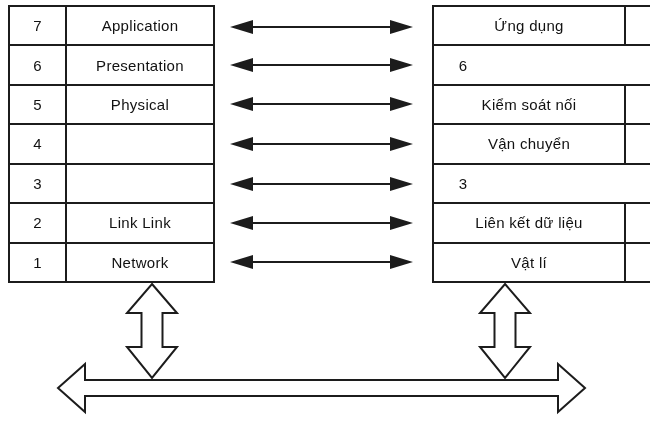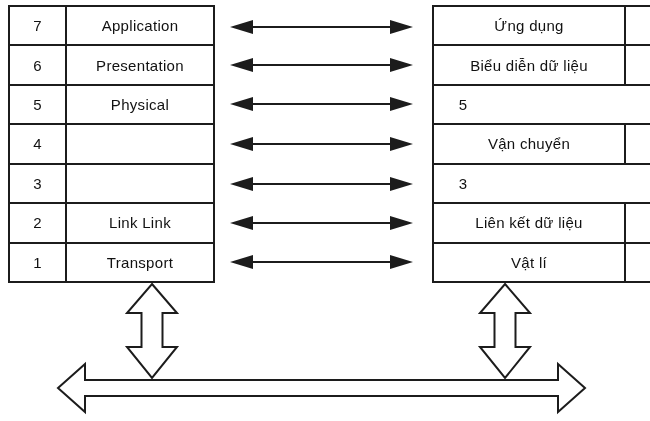--- a/index.html
+++ b/index.html
@@ -90,34 +90,34 @@
     </div>
     <div class="t-row">
       <div class="cell num-left">3</div>
     </div>
     <div class="t-row">
       <div class="cell num-left">2</div>
       <div class="cell name-left">Link Link</div>
     </div>
     <div class="t-row">
       <div class="cell num-left">1</div>
-      <div class="cell name-left">Transport</div>
+      <div class="cell name-left">Network</div>
     </div>
   </div>
 
   <div class="osi-table right">
     <div class="t-row">
       <div class="cell name-right">Ứng dụng</div>
       <div class="cell num-right">7</div>
     </div>
     <div class="t-row">
-      <div class="cell name-right">Biểu diễn dữ liệu</div>
       <div class="cell num-right">6</div>
     </div>
     <div class="t-row">
+      <div class="cell name-right">Kiểm soát nối</div>
       <div class="cell num-right">5</div>
     </div>
     <div class="t-row">
       <div class="cell name-right">Vận chuyển</div>
       <div class="cell num-right">4</div>
     </div>
     <div class="t-row">
       <div class="cell num-right">3</div>
     </div>
     <div class="t-row">

